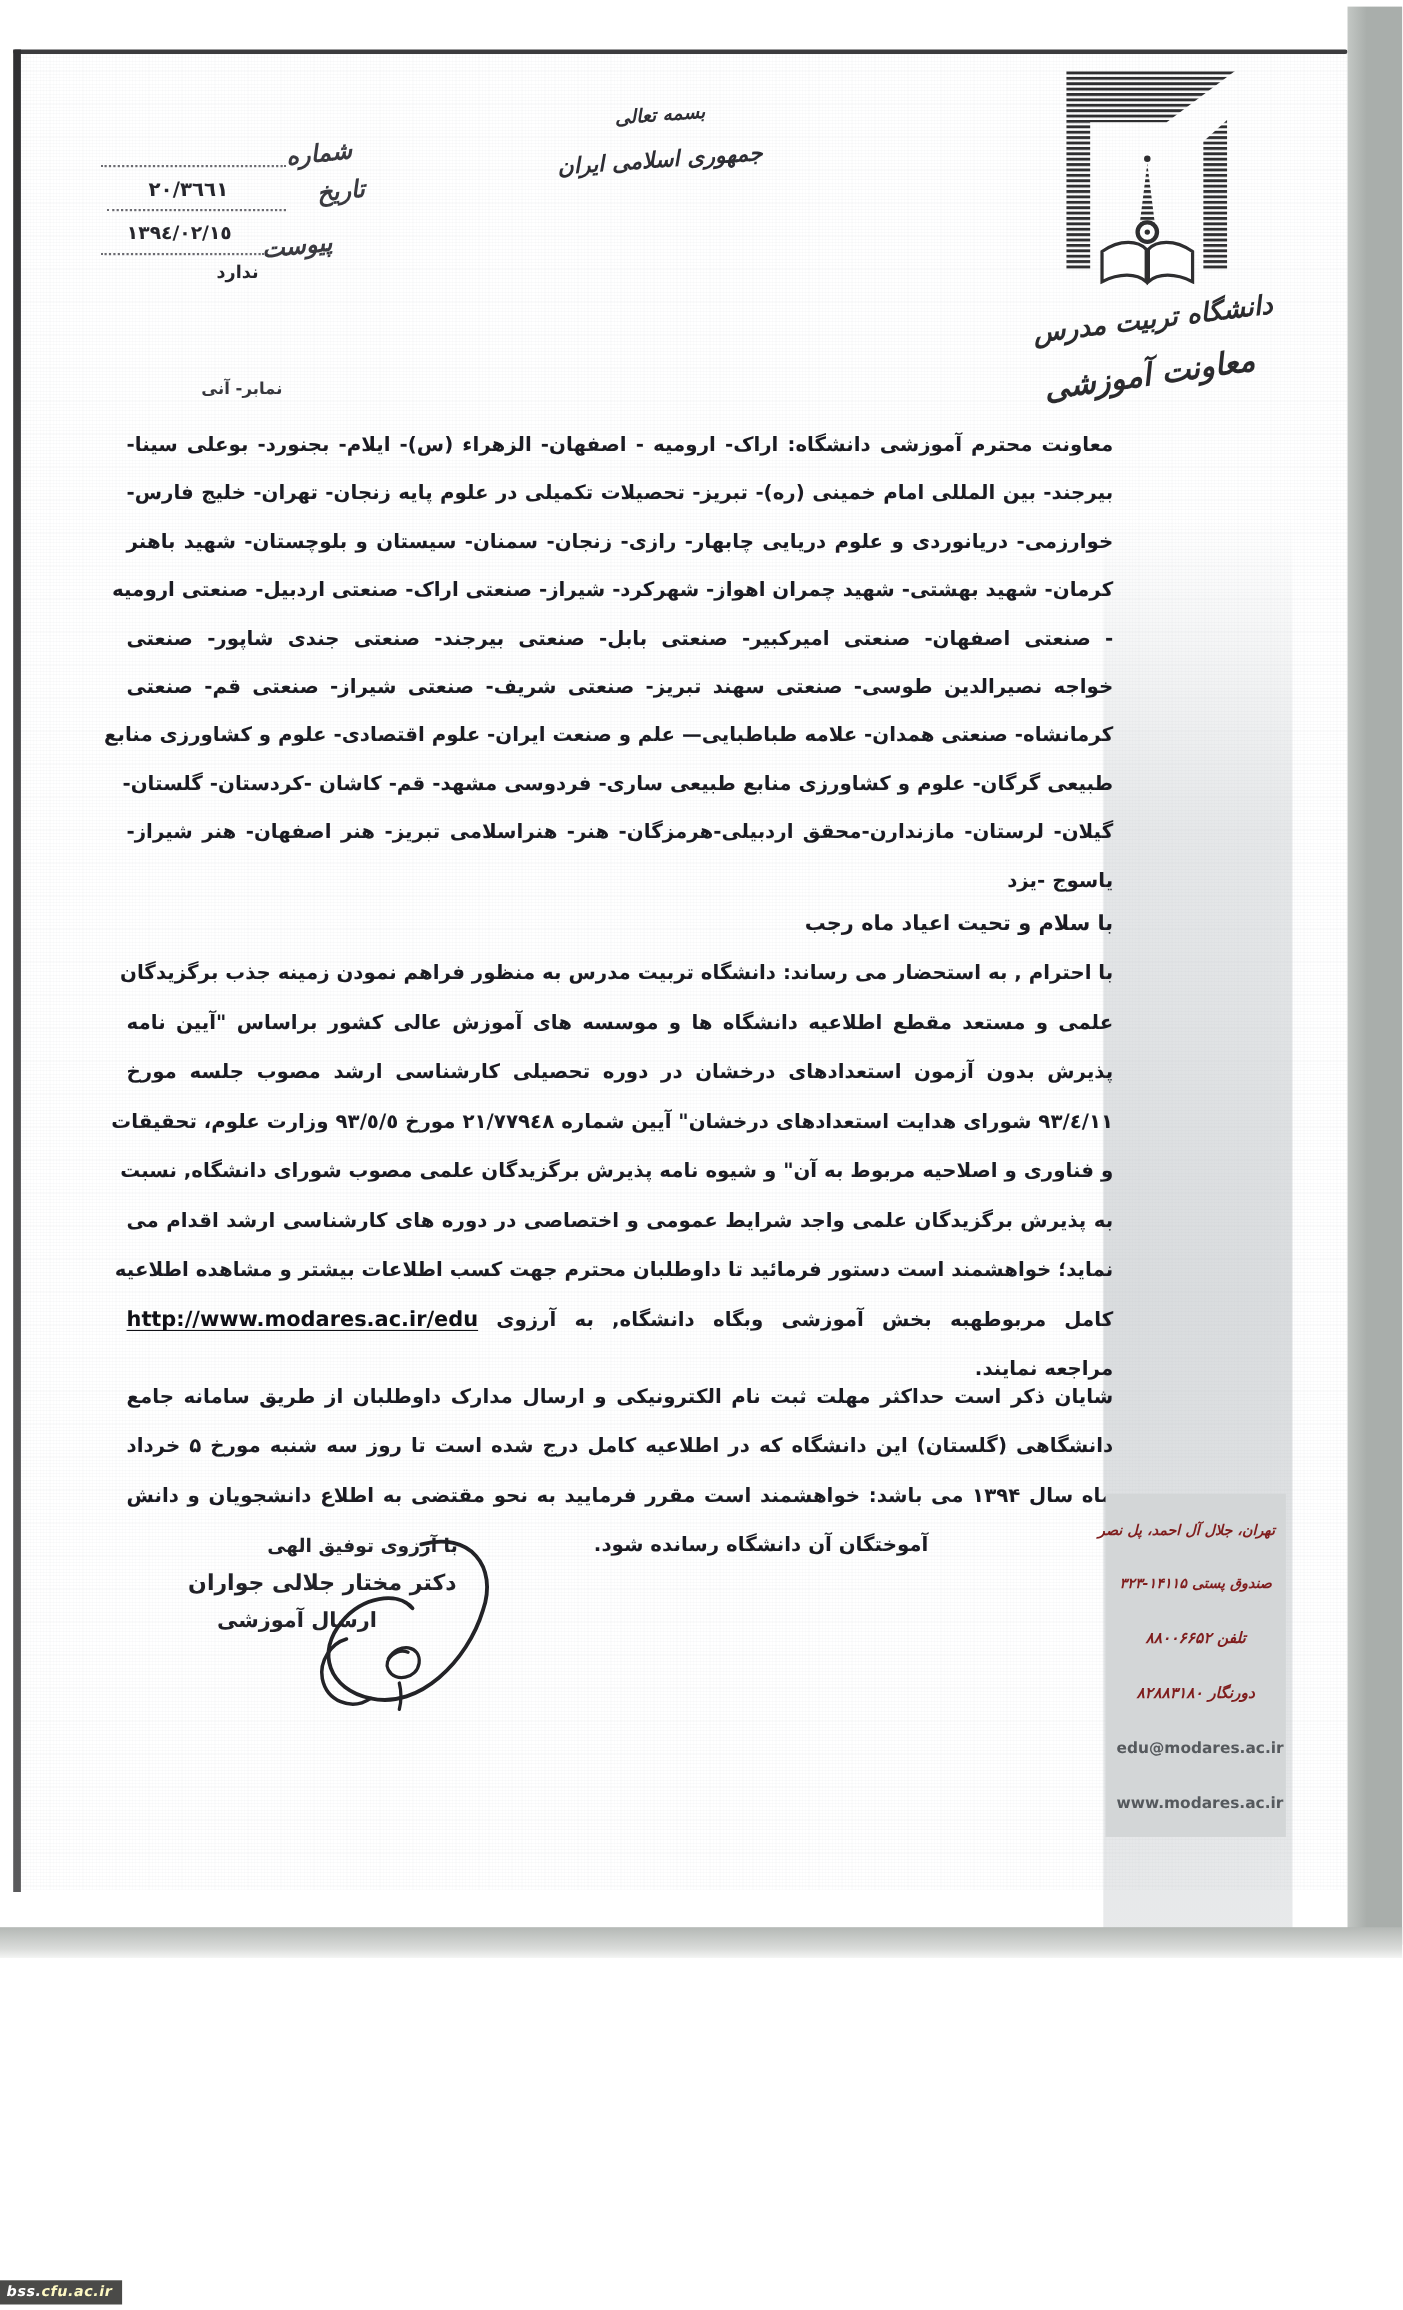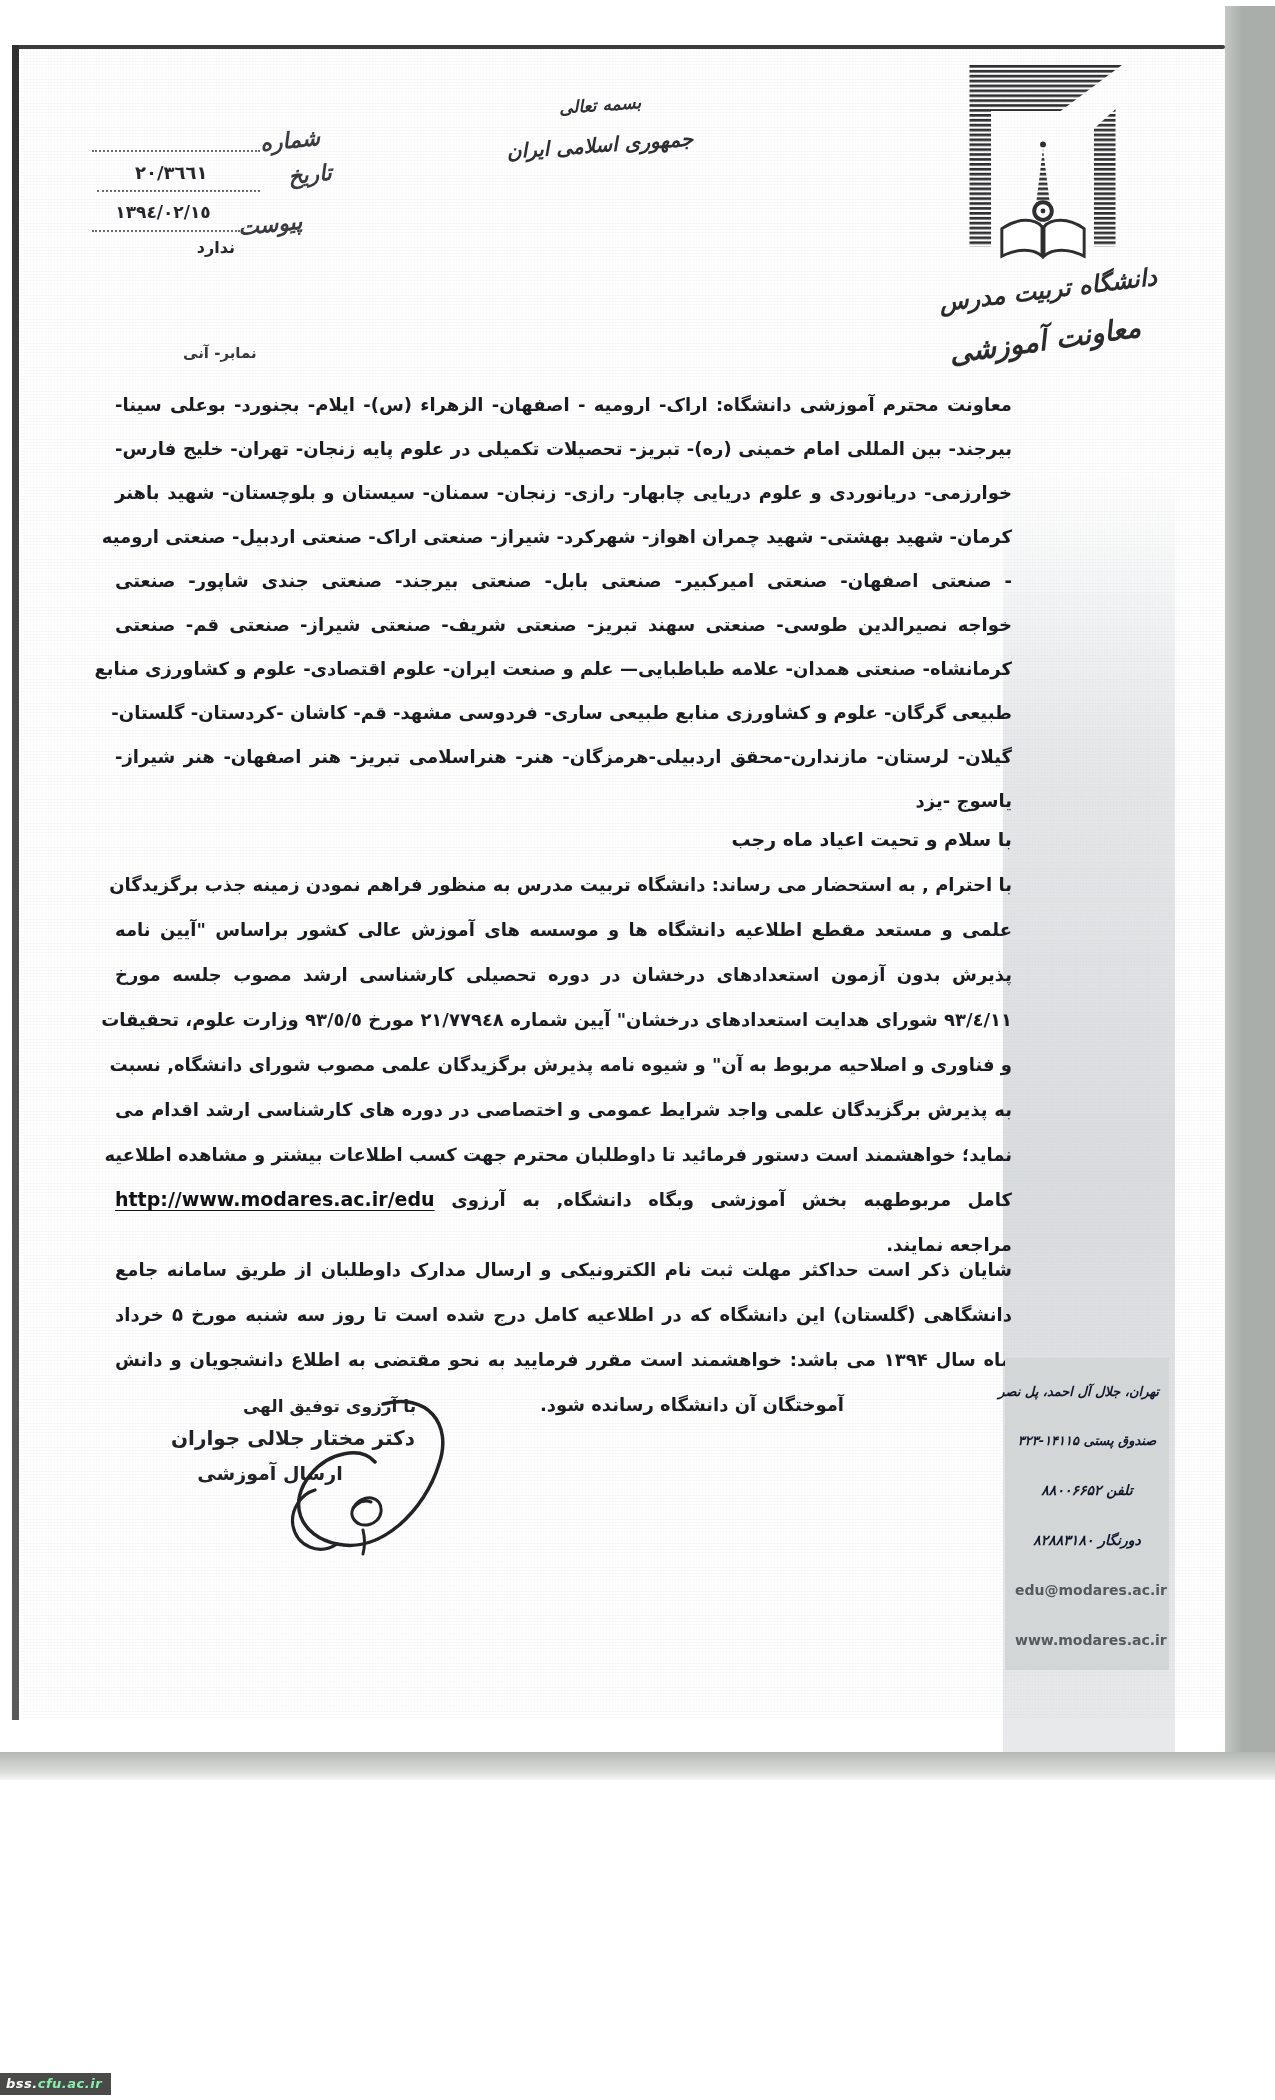--- a/index.html
+++ b/index.html
@@ -62,28 +62,28 @@
   .sig-name{position:absolute;left:138px;top:1426px;width:310px;text-align:center;font-size:20px;
             font-weight:bold;color:#222228;direction:rtl;white-space:nowrap;}
   .sig-title{position:absolute;left:150px;top:1462px;width:240px;text-align:center;font-size:19px;
              font-weight:bold;color:#222228;direction:rtl;white-space:nowrap;}
   .sig-scribble{position:absolute;left:235px;top:1390px;}
 
   
   .contact{position:absolute;left:1005px;top:1358px;width:164px;height:312px;background:#d3d6d7;
            display:flex;flex-direction:column;justify-content:space-between;box-sizing:border-box;
            padding:26px 10px 22px 10px;direction:rtl;}
-  .contact .fa{font-style:italic;font-weight:bold;color:#0f172a;font-size:13px;text-align:center;white-space:nowrap;}
+  .contact .fa{font-style:italic;font-weight:bold;color:#7f1d1d;font-size:13px;text-align:center;white-space:nowrap;}
   .contact .latin{font-weight:bold;color:#55595d;font-size:14px;text-align:center;direction:ltr;white-space:nowrap;}
 
   
   .watermark{position:absolute;left:0;top:2073px;background:#4a4a48;padding:3px 9px 4px 6px;
              font-size:13px;font-weight:bold;font-style:italic;letter-spacing:.5px;}
   .watermark .wm-prefix{color:#ffffff;}
-  .watermark .wm-domain{color:#86efac;}
+  .watermark .wm-domain{color:#fef9c3;}
 </style>
 </head>
 <body>
 
 <div class="canvas">
 
   <div class="scan-texture"></div>
   <div class="inner-band"></div>
   <div class="border-top"></div>
   <div class="border-left"></div>

